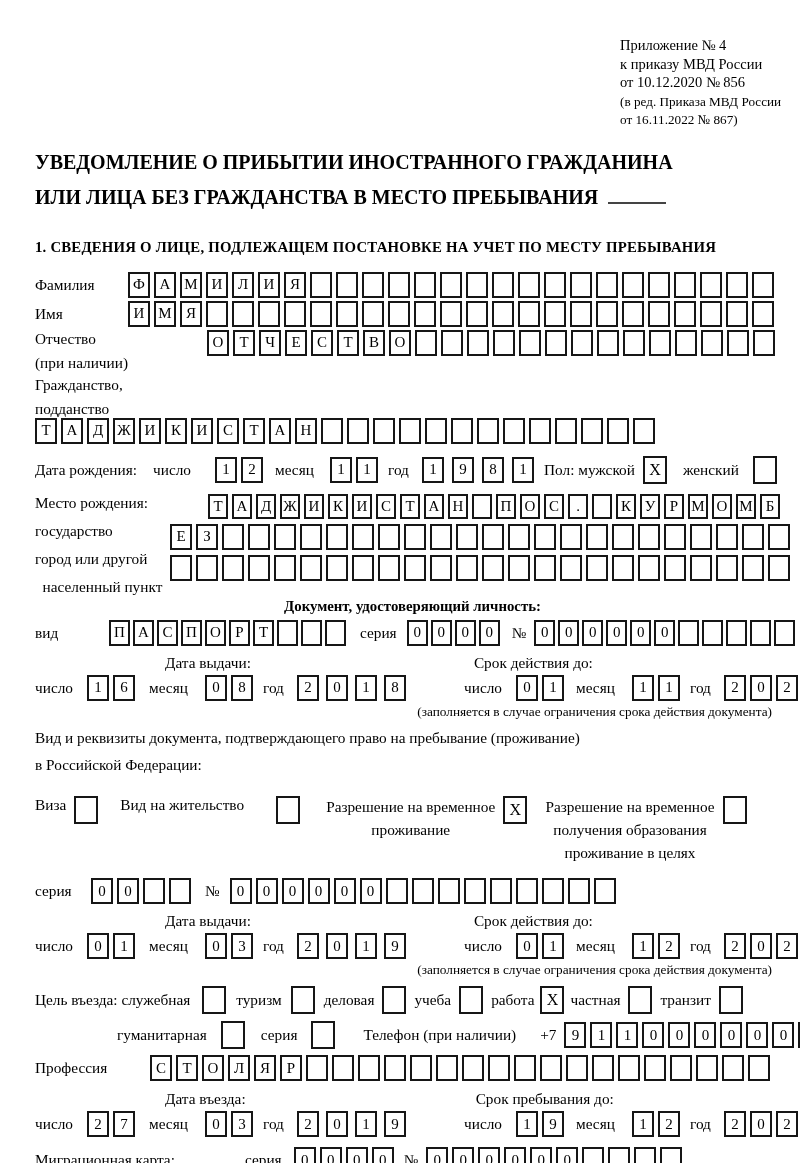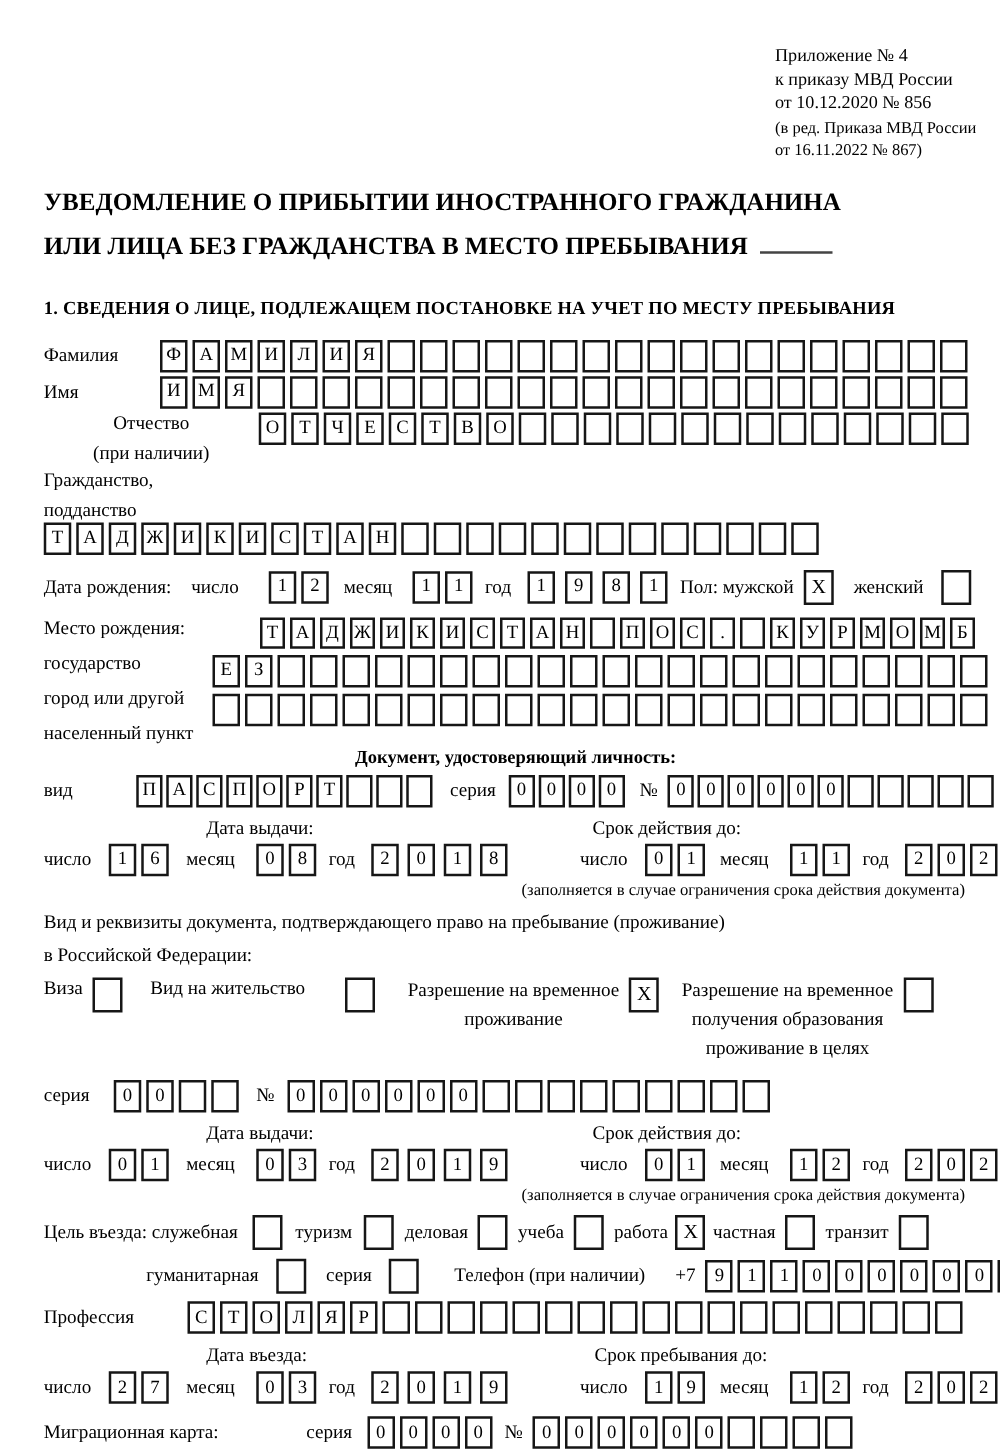--- a/index.html
+++ b/index.html
@@ -121,21 +121,21 @@
         <div class="cell"></div>
         <div class="cell"></div>
         <div class="cell"></div>
         <div class="cell"></div>
         <div class="cell"></div>
         <div class="cell"></div>
       </div>
   </div>
 
   <div class="frow top" style="margin-top:3px;">
-    <div style="width:172px;text-align:center;">
+    <div style="width:172px;">
       <div class="lbl">Отчество</div>
       <div class="lbl" style="margin-top:6px;">(при наличии)</div>
     </div>
     <div class="cells">
         <div class="cell">О</div>
         <div class="cell">Т</div>
         <div class="cell">Ч</div>
         <div class="cell">Е</div>
         <div class="cell">С</div>
         <div class="cell">Т</div>
@@ -214,21 +214,21 @@
     <div class="checkbox">X</div>
     <div class="lbl" style="margin-left:16px; margin-right:14px;">женский</div>
     <div class="checkbox"></div>
   </div>
 
   <div class="frow top" style="margin-top:10px;">
     <div style="width:160px;">
       <div class="lbl">Место рождения:</div>
       <div class="lbl" style="margin-top:10px;">государство</div>
       <div class="lbl" style="margin-top:10px;">город или другой</div>
-      <div class="lbl" style="margin-top:10px;">населенный пункт</div>
+      <div class="lbl" style="margin-top:10px;text-align:center;">населенный пункт</div>
     </div>
     <div>
       <div class="cells tight" style="margin-left:38px;">
           <div class="cell">Т</div>
           <div class="cell">А</div>
           <div class="cell">Д</div>
           <div class="cell">Ж</div>
           <div class="cell">И</div>
           <div class="cell">К</div>
           <div class="cell">И</div>
@@ -381,21 +381,21 @@
         <div class="cell">2</div>
         <div class="cell">0</div>
         <div class="cell">2</div>
       </div>
   </div>
   <div class="note" style="margin-top:3px; text-align:right; padding-right:18px;">(заполняется в случае ограничения срока действия документа)</div>
 
   <div class="lbl" style="margin-top:9px;">Вид и реквизиты документа, подтверждающего право на пребывание (проживание)</div>
   <div class="lbl" style="margin-top:9px;">в Российской Федерации:</div>
 
-  <div class="frow top" style="margin-top:8px;">
+  <div class="frow top" style="margin-top:22px;">
     <div class="cbgroup">
       <div class="lbl">Виза</div>
       <div class="checkbox"></div>
     </div>
     <div class="cbgroup" style="margin-left:22px;">
       <div class="lbl">Вид на жительство</div>
       <div class="checkbox" style="margin-left:24px;"></div>
     </div>
     <div class="cbgroup" style="margin-left:26px;">
       <div class="cap">

